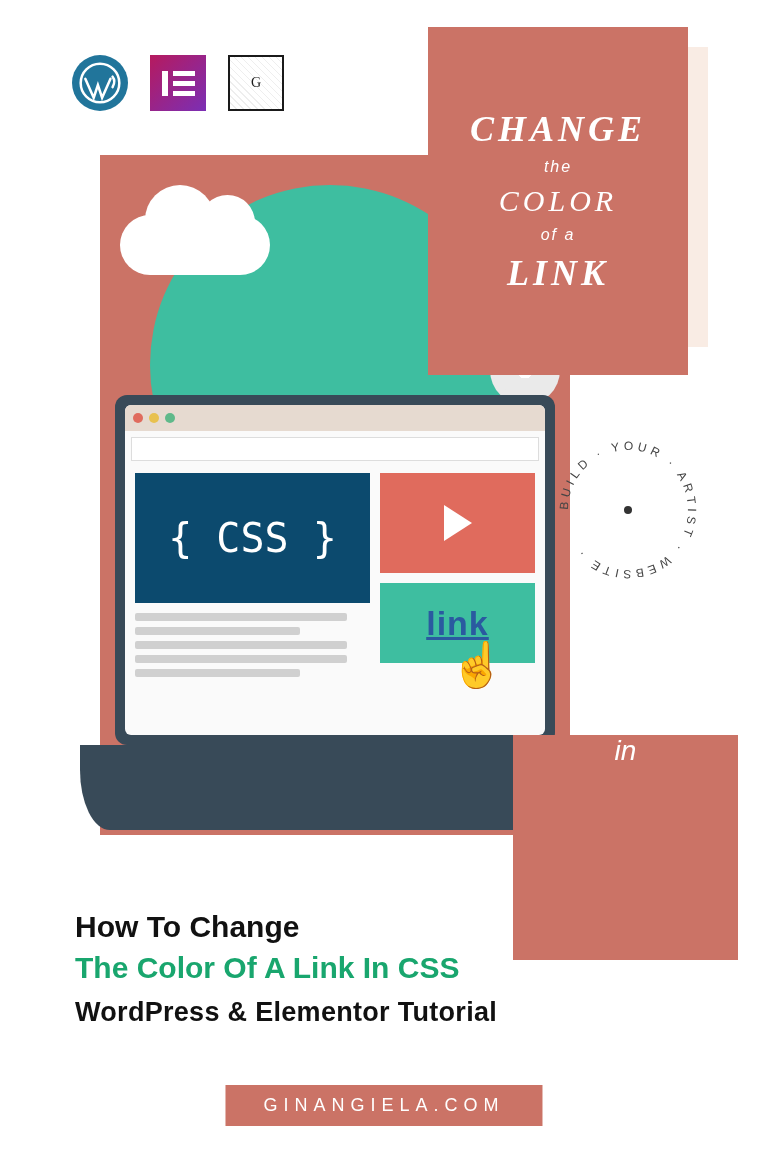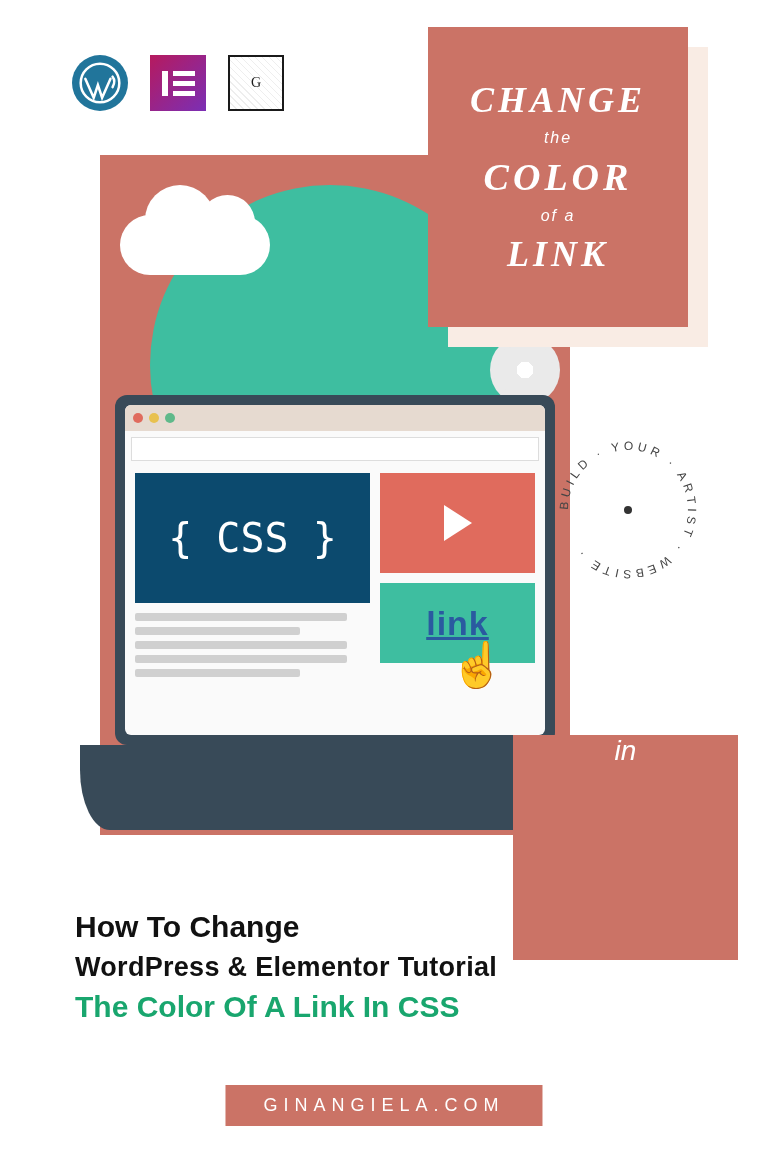--- a/index.html
+++ b/index.html
@@ -96,27 +96,27 @@
   .vid{background:#e06b5d;height:100px;display:flex;align-items:center;justify-content:center;margin-bottom:10px;}
   .play{width:0;height:0;border-left:28px solid #fff;border-top:18px solid transparent;border-bottom:18px solid transparent;}
   .link-box{background:#3ebea0;height:80px;display:flex;align-items:center;justify-content:center;position:relative;}
   .link-txt{font-family:Arial;font-size:34px;color:#2a5aa0;font-weight:bold;text-decoration:underline;letter-spacing:1px;}
   .hand{position:absolute;bottom:-28px;right:30px;font-size:44px;}
   .panel-shadow{
     position:absolute; top:47px; right:60px; width:260px; height:300px;
     background:#f9ece4;
   }
   .panel{
-    position:absolute; top:27px; right:80px; width:260px; height:300px;
+    position:absolute; top:27px; right:80px; width:260px; height:348px;
     background:#cb7366; color:#fff;
     display:flex;flex-direction:column;align-items:center;justify-content:center;
     font-style:italic; letter-spacing:4px; gap:8px;
   }
   .panel .big{font-size:36px;font-weight:bold;font-style:italic;}
-  .panel .mid{font-size:38px;font-weight:bold;}
+  .panel .mid{font-size:30px;font-weight:normal;}
   .panel .sm{font-size:16px;font-family:Arial;font-style:italic;letter-spacing:2px;}
   .circ-text{
     position:absolute; top:430px; right:60px; width:160px;height:160px;
   }
   .panel2{
     position:absolute; top:735px; right:30px; width:225px;height:225px;
     background:#cb7366;color:#fff;
     display:flex;flex-direction:column;align-items:center;justify-content:flex-start;gap:10px;
     font-style:italic;
   }
@@ -225,19 +225,19 @@
     </text>
   </svg>
 </div>
 
 <div class="panel2">
   <div class="sm">in</div>
 </div>
 
 <div class="article-title">
   <span class="l l1">How To Change</span>
+  <span class="l l2">The Color Of A Link In CSS</span>
   <span class="l l3">WordPress &amp; Elementor Tutorial</span>
-  <span class="l l2">The Color Of A Link In CSS</span>
 </div>
 
 <div class="footer-bar">
   <span>GINANGIELA.COM</span>
 </div>
 
 </body></html>

